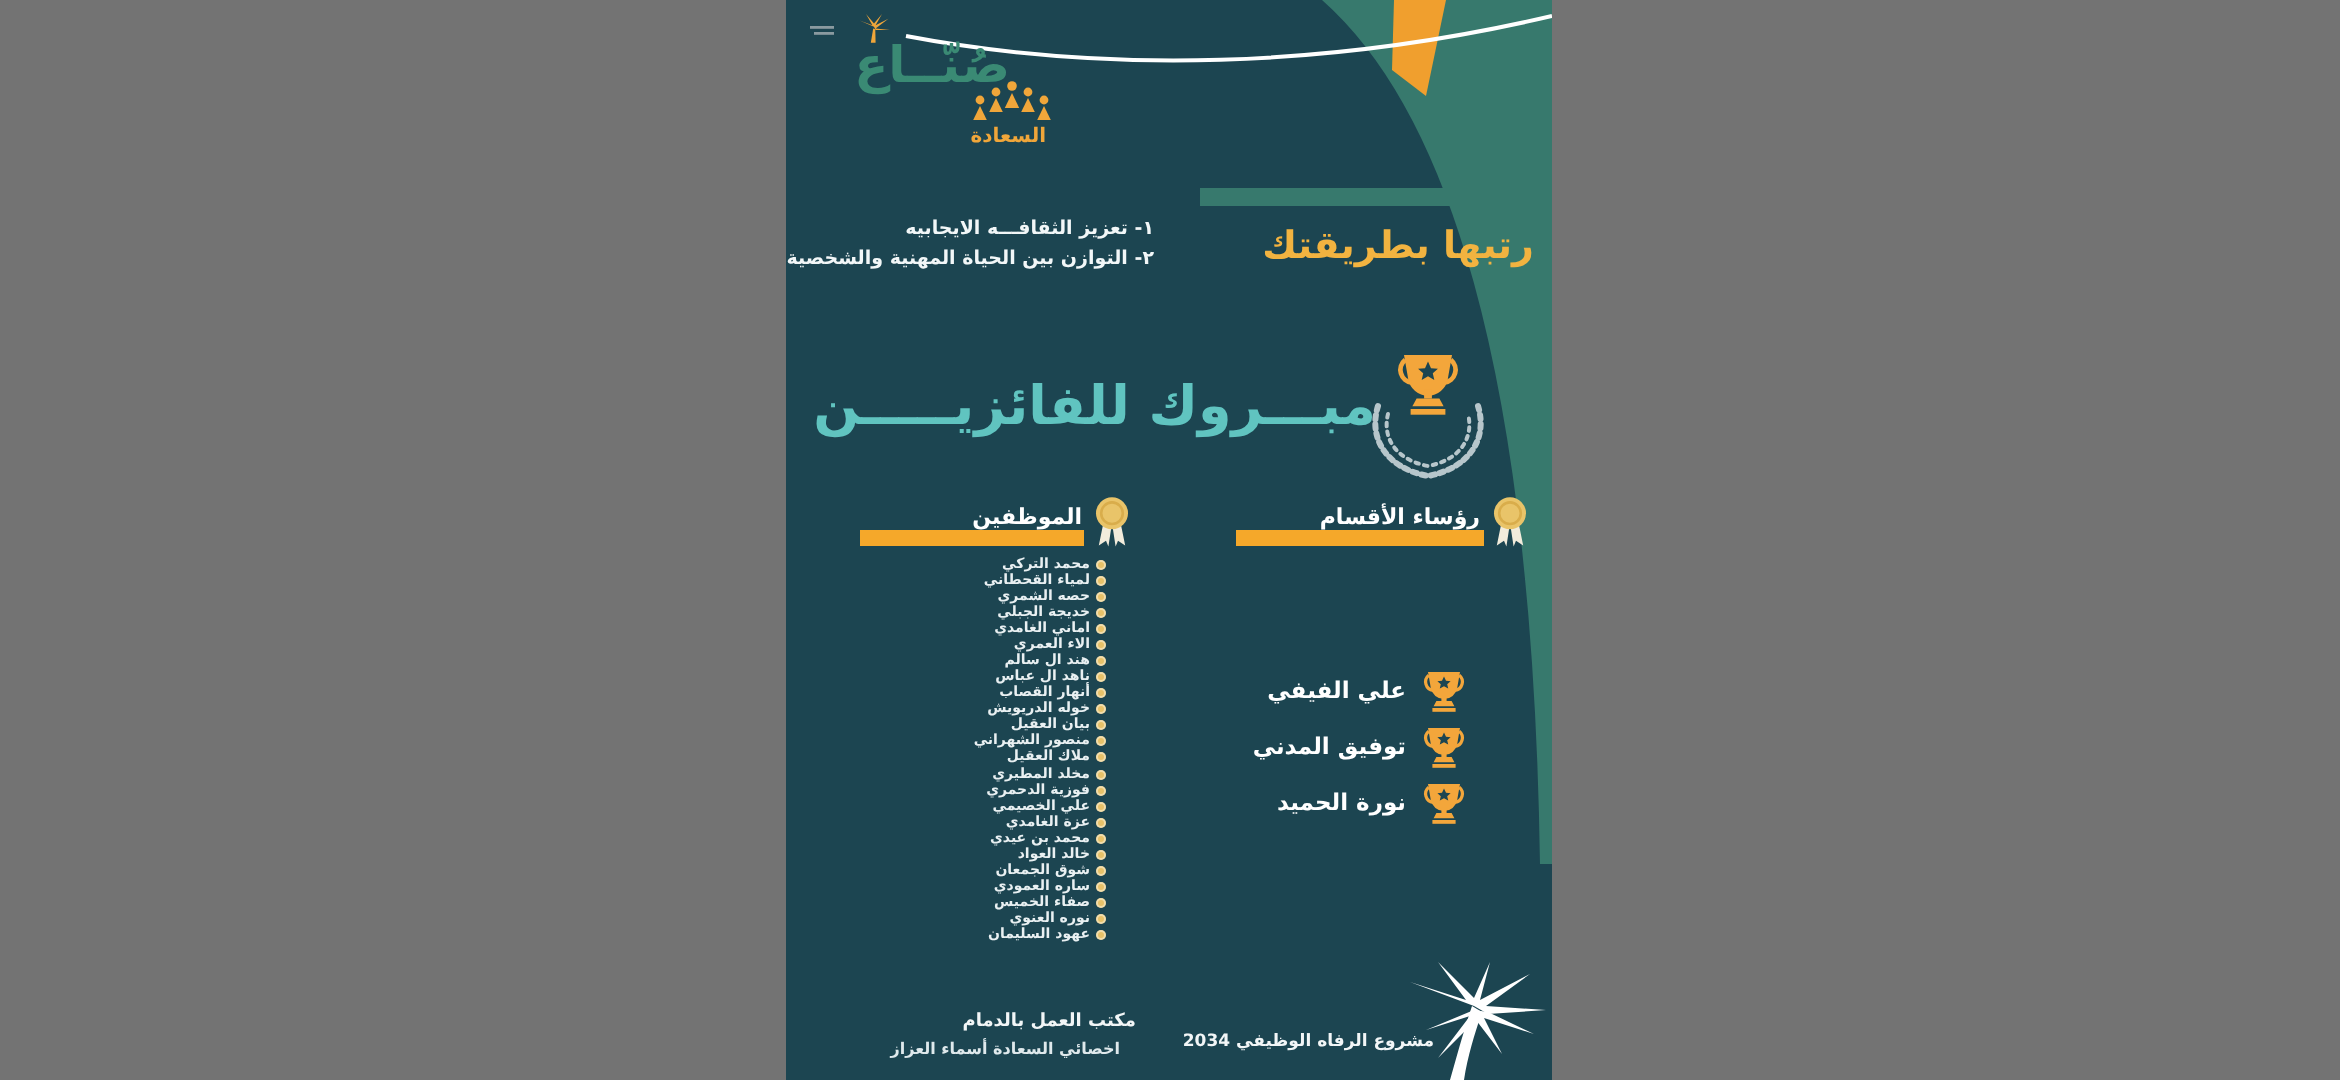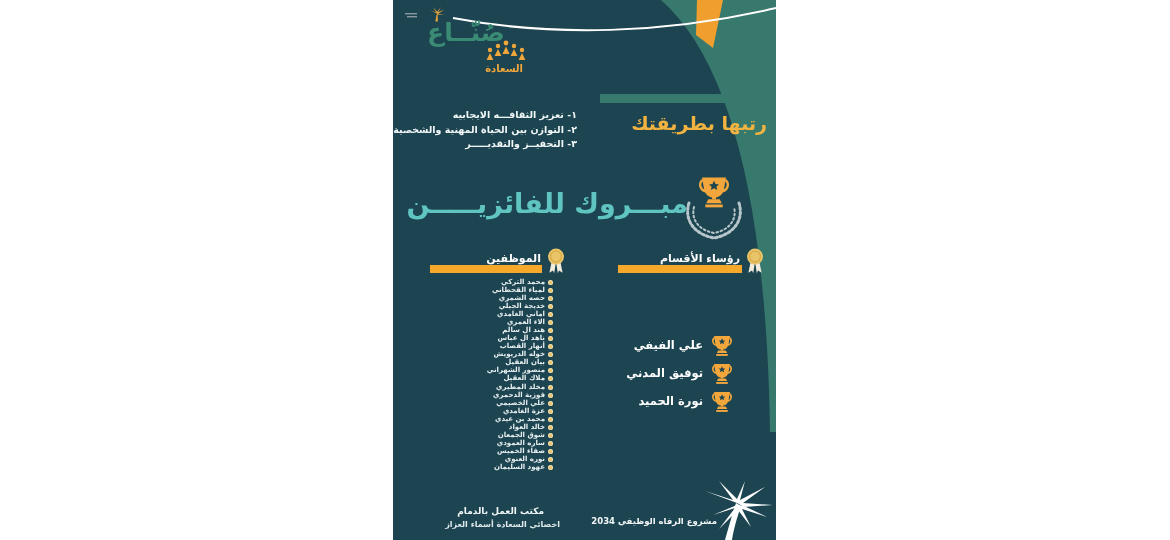--- a/index.html
+++ b/index.html
@@ -1,17 +1,17 @@
 <!DOCTYPE html>
 <html lang="ar"><head>
 <meta charset="utf-8">
 <style>
   html,body{margin:0;padding:0;}
   body{width:1170px;height:540px;overflow:hidden;background:#daecf8;font-family:"DejaVu Sans",sans-serif;}
-  .stage{position:relative;width:1170px;height:540px;background:#ffffff;}
+  .stage{position:relative;width:1170px;height:540px;background:#737373;}
   .poster{position:absolute;left:393px;top:0;width:383px;height:540px;background:#1c4551;overflow:hidden;}
   .deco{position:absolute;inset:0;width:383px;height:540px;}
   .abs{position:absolute;}
   .rtl{direction:rtl;unicode-bidi:embed;}
   .nowrap{white-space:nowrap;}
 
   
   .mini-logo{left:12px;top:7px;width:44px;height:20px;}
 
   
@@ -42,21 +42,21 @@
   .head-name{color:#ffffff;font-size:11.5px;font-weight:bold;white-space:nowrap;line-height:1;}
   .head-trophy{width:24px;height:22px;flex:none;}
 
   
   .emp-list{left:12px;top:278px;width:148px;z-index:3;display:flex;flex-direction:column;}
   .emp-row{display:flex;direction:rtl;align-items:center;gap:3px;height:8.08px;}
   .emp-name{color:#e9f0f2;font-size:7px;line-height:1;white-space:nowrap;font-weight:bold;}
   .mini-medal{width:5px;height:5px;border-radius:50%;background:#e8c269;box-shadow:inset 0 0 0 1px rgba(255,255,255,.45);flex:none;}
 
   
-  .footer-left1{right:232px;top:506px;color:#f2f6f7;font-size:9px;font-weight:bold;z-index:3;}
+  .footer-left1{right:208px;top:506px;color:#f2f6f7;font-size:9px;font-weight:bold;z-index:3;}
   .footer-left2{right:216px;top:520px;color:#dfe9ec;font-size:8px;font-weight:bold;z-index:3;}
   .footer-right{right:59px;top:516px;color:#f2f6f7;font-size:8.5px;font-weight:bold;z-index:3;}
   .palm{left:306px;top:481px;width:74px;height:59px;z-index:2;}
 </style>
 </head>
 <body>
 
 <svg width="0" height="0" style="position:absolute">
   <defs>
     <symbol id="trophy" viewBox="0 0 24 22">
@@ -132,21 +132,20 @@
         </svg>
       <div class="logo-sub">السعادة</div>
     </div>
 
     <div class="abs init-bar"></div>
     <div class="abs init-sub rtl nowrap">رتبها بطريقتك</div>
 
     <div class="abs goals rtl">
       <div class="nowrap">١- تعزيز الثقافـــه الايجابيه</div>
       <div class="nowrap">٢- التوازن بين الحياة المهنية والشخصية</div>
-      <div class="nowrap">٣- التحفيــز والتقديـــــر</div>
     </div>
 
     <div class="abs congrats-badge">
       <svg class="abs" style="left:15px;top:0;width:36px;height:33px;" viewBox="0 0 24 22">
           <use href="#trophy"></use>
         </svg>
       <svg class="abs" style="left:0;top:25px;width:66px;height:42px;" viewBox="0 0 66 42">
           <use href="#wreath"></use>
         </svg>
     </div>

